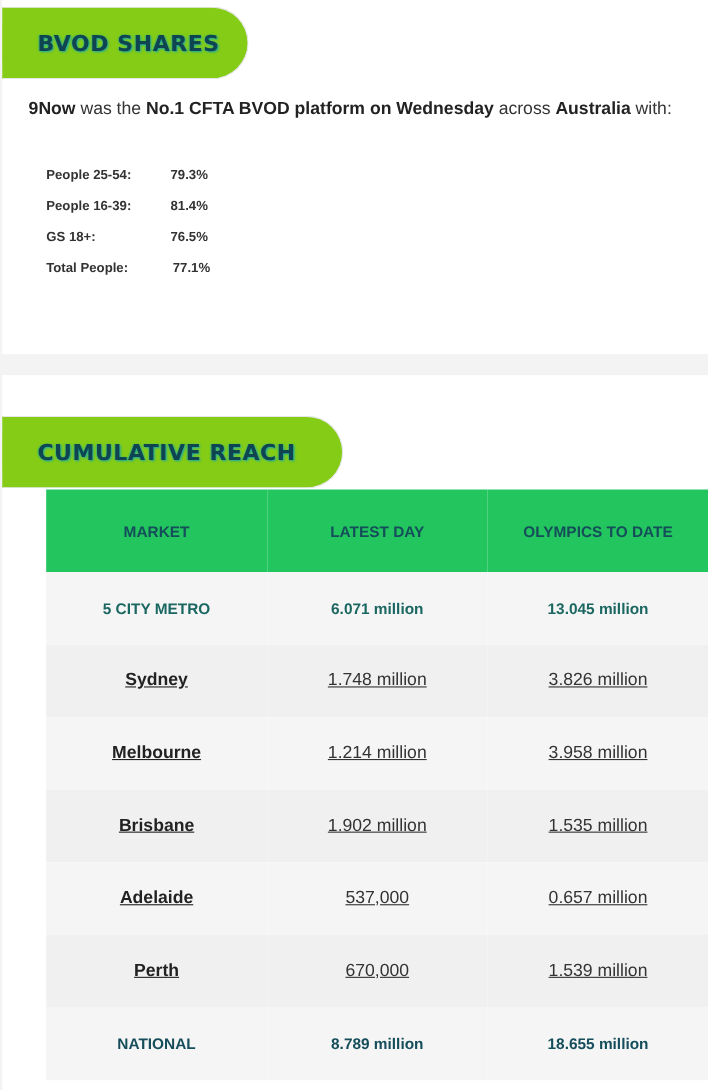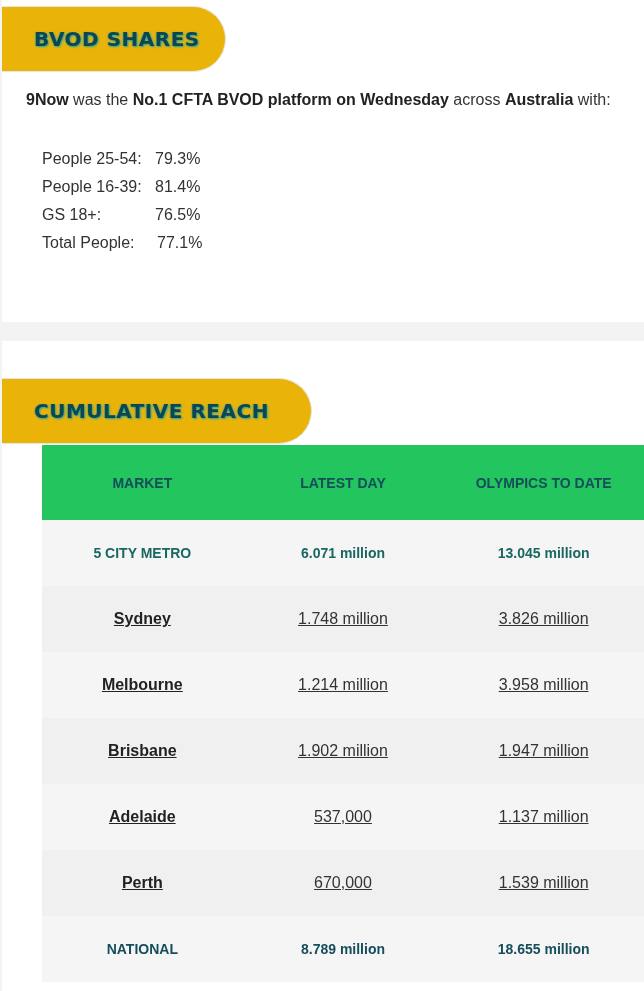--- a/index.html
+++ b/index.html
@@ -15,21 +15,21 @@
       left: 2px;
       right: 0;
       background: #ffffff;
     }
     #card-shares { top: 0; height: 322px; }
     #card-reach { top: 341px; height: 650px; }
 
     .pill {
       position: absolute;
       left: 0;
-      background: #eab308;
+      background: #84cc16;
       border: 1px solid #e6e6e6;
       border-left: none;
       border-radius: 0 40px 40px 0;
       display: flex;
       align-items: center;
     }
     #card-shares .pill { top: 6px; width: 224px; height: 66px; }
     #card-reach .pill { top: 37px; width: 310px; height: 66px; }
 
     .pill-title {
@@ -50,22 +50,23 @@
       font-size: 16px;
       color: #333333;
       white-space: nowrap;
     }
     .intro b { color: #222222; }
 
     .stats {
       position: absolute;
       left: 40px;
       top: 148px;
-      font-size: 16px;
+      font-size: 12px;
       color: #333333;
+      font-weight: bold;
     }
     .stat-row {
       display: flex;
       height: 28px;
       line-height: 22px;
     }
     .stat-label { width: 113px; }
     .stat-value { }
     .stat-row.total .stat-label { width: 115px; }
 
@@ -167,26 +168,26 @@
         <td>3.826 million</td>
       </tr>
       <tr class="city">
         <td>Melbourne</td>
         <td>1.214 million</td>
         <td>3.958 million</td>
       </tr>
       <tr class="city">
         <td>Brisbane</td>
         <td>1.902 million</td>
-        <td>1.947 million</td>
+        <td>1.535 million</td>
       </tr>
       <tr class="city">
         <td>Adelaide</td>
         <td>537,000</td>
-        <td>1.137 million</td>
+        <td>0.657 million</td>
       </tr>
       <tr class="city">
         <td>Perth</td>
         <td>670,000</td>
         <td>1.539 million</td>
       </tr>
       <tr class="national">
         <td>NATIONAL</td>
         <td>8.789 million</td>
         <td>18.655 million</td>

